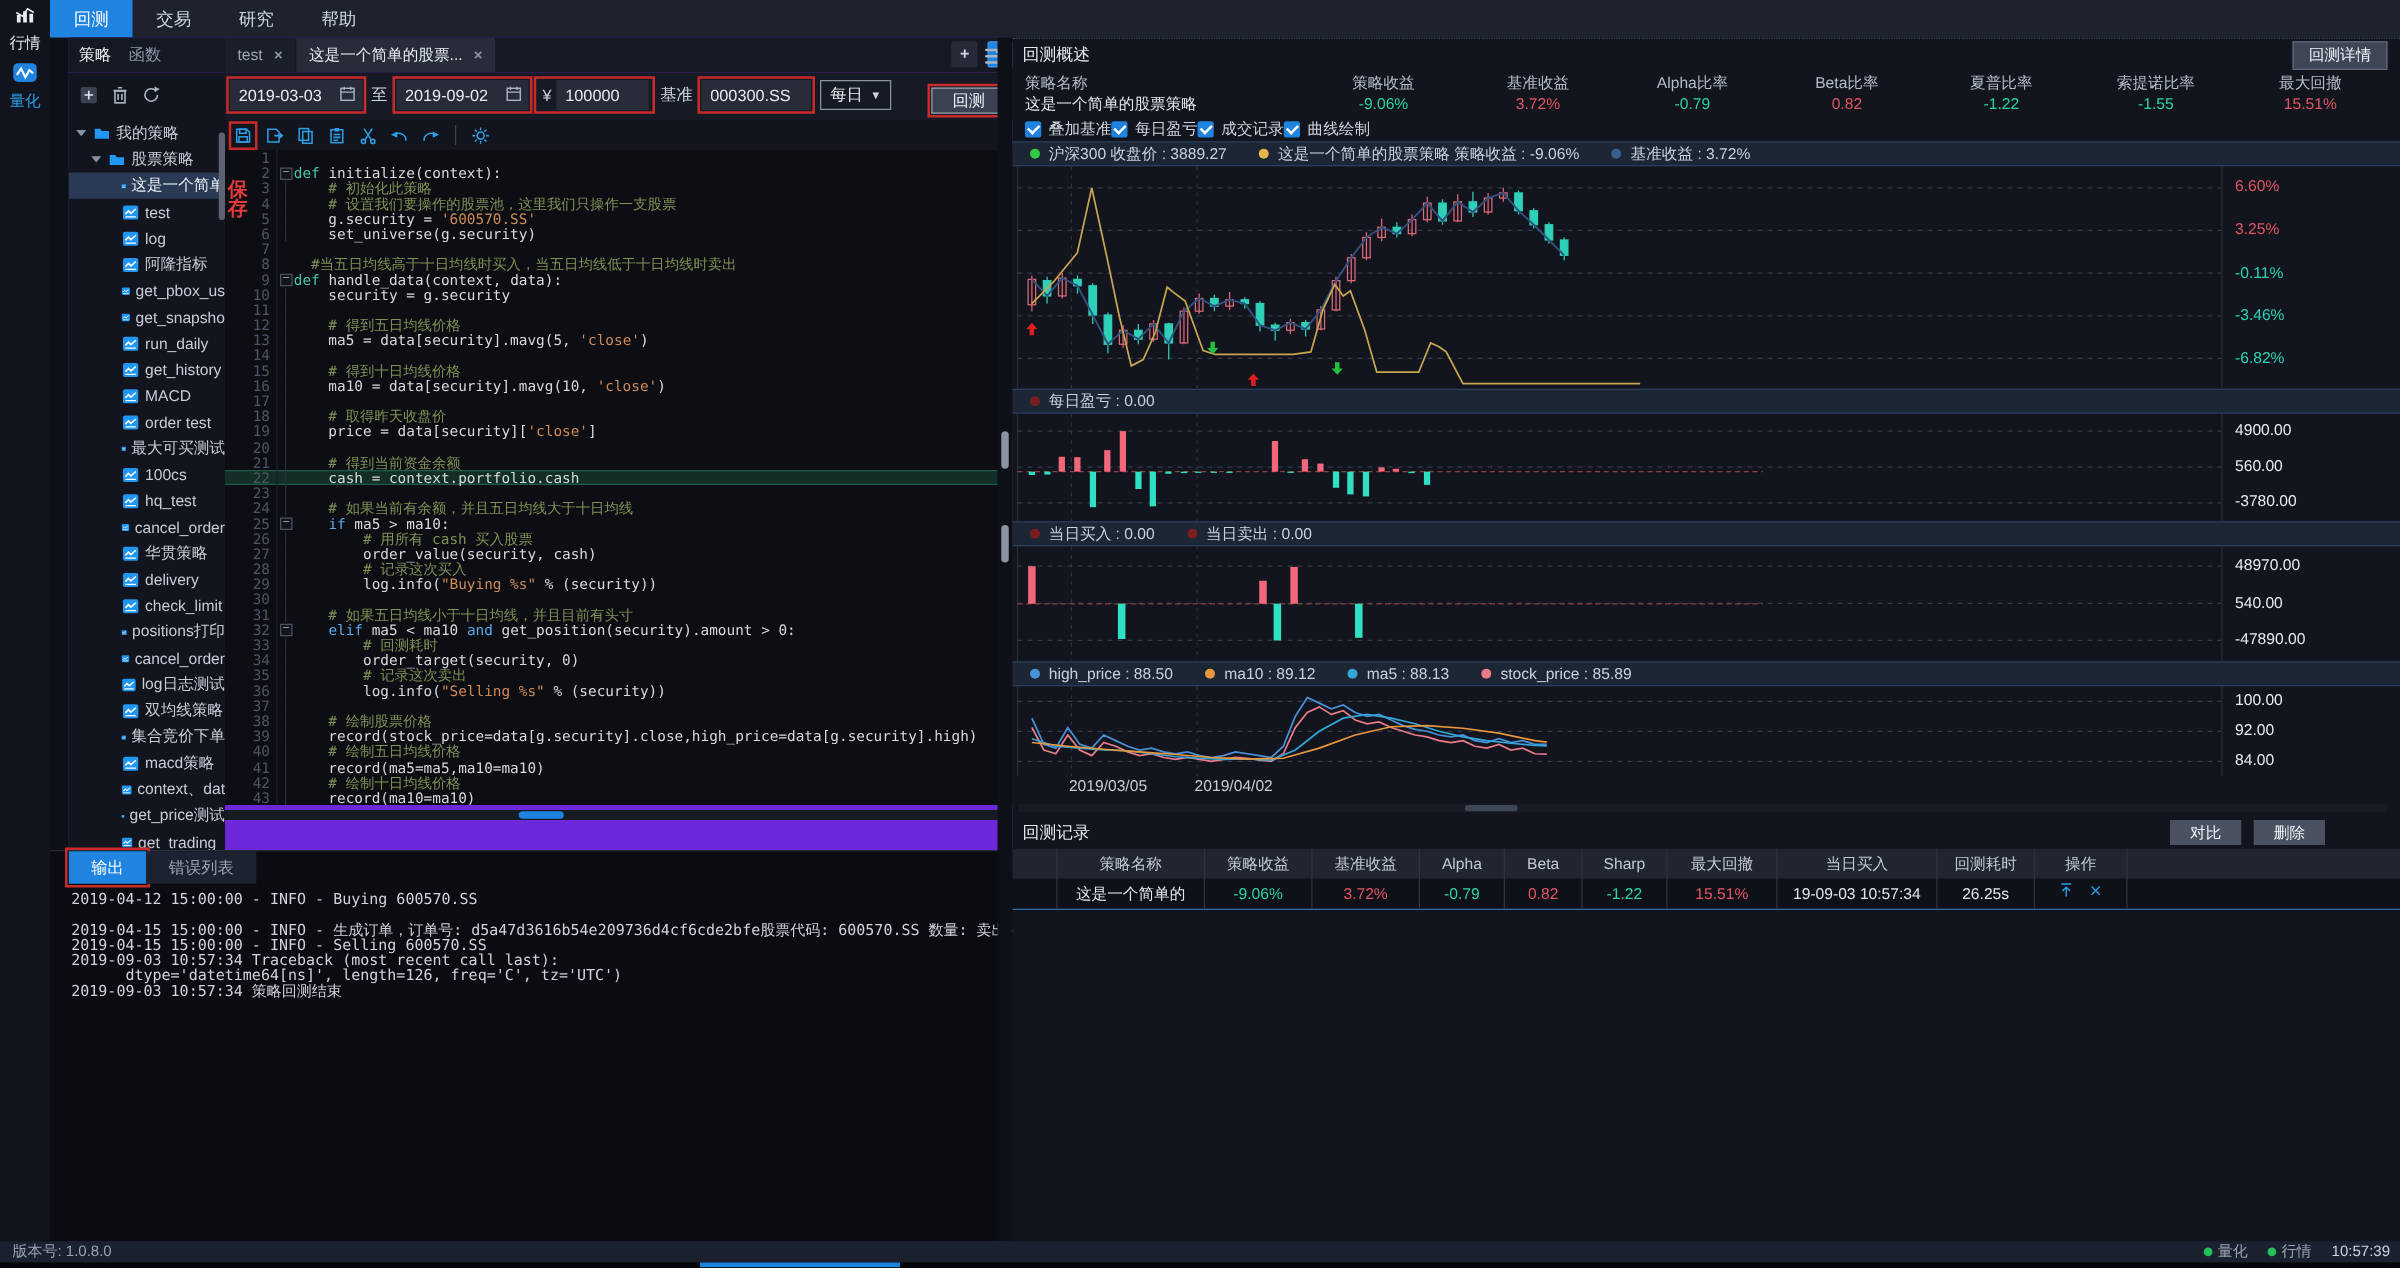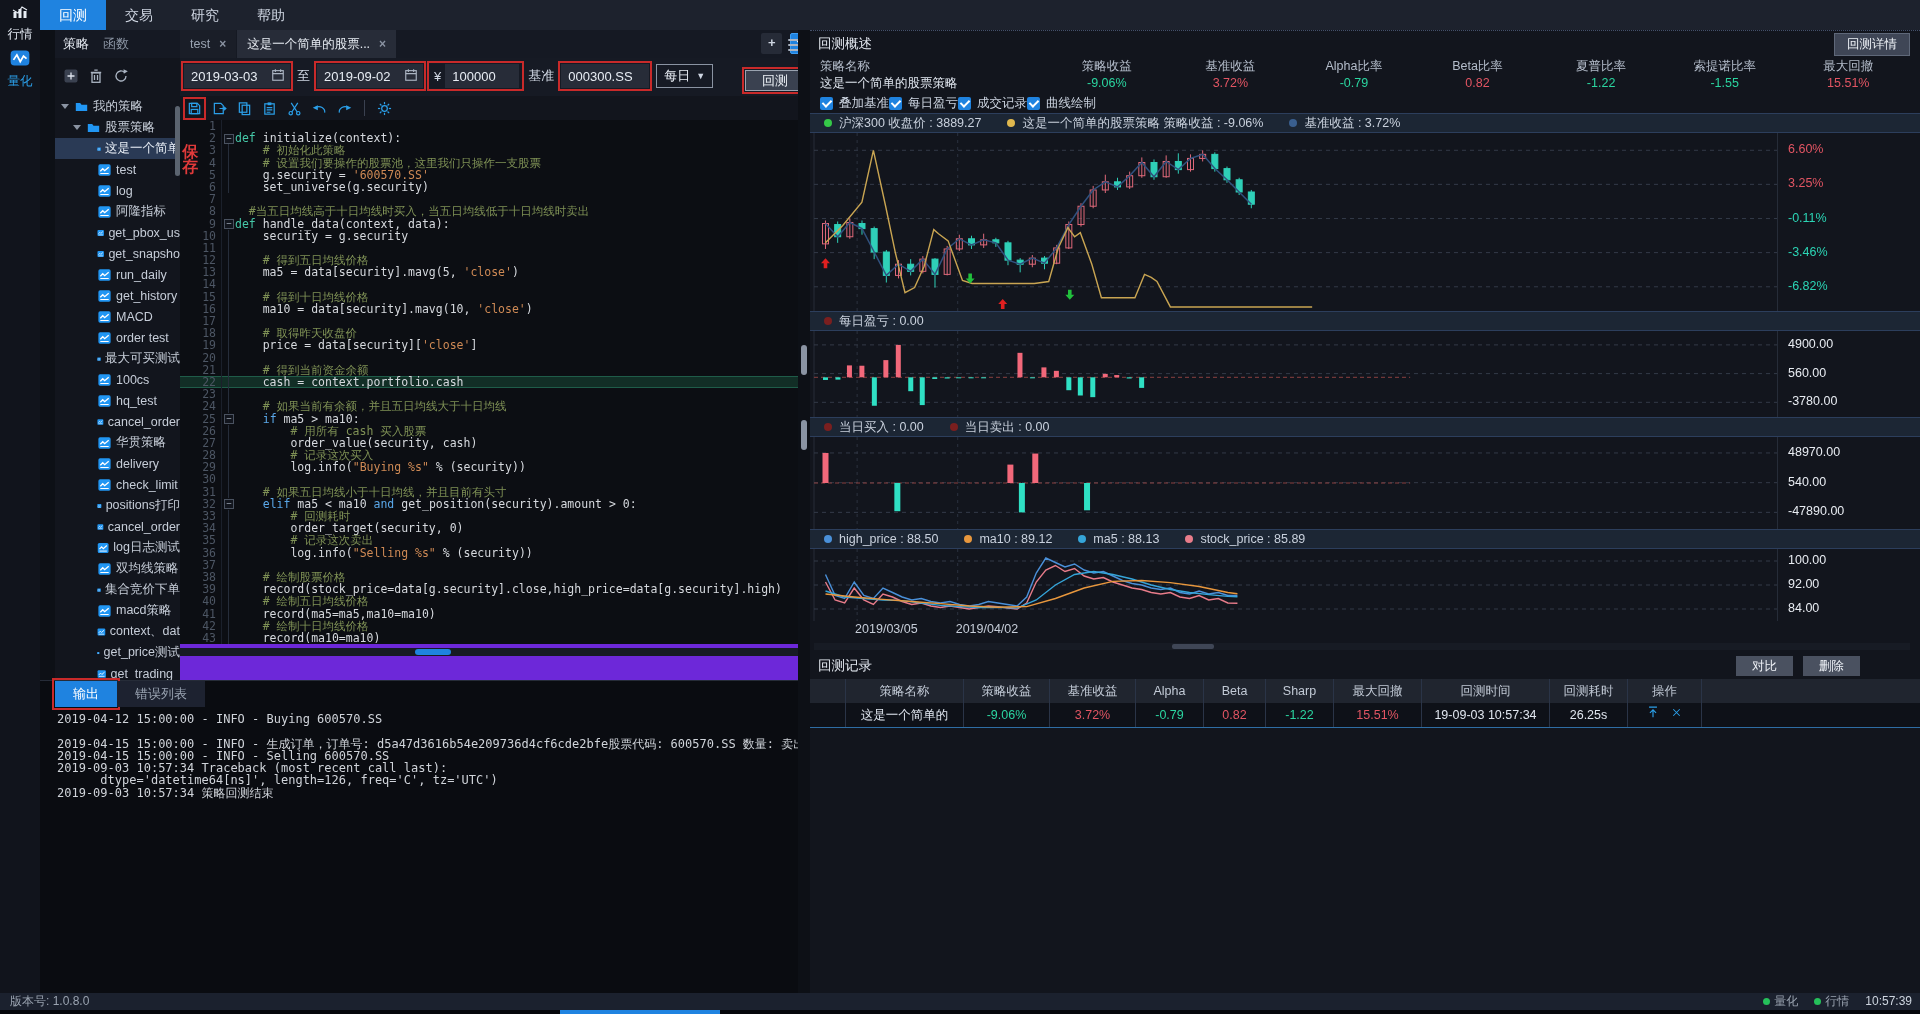--- a/index.html
+++ b/index.html
@@ -1182,21 +1182,21 @@
     </div>
     <div class="thead" id="thead">
         <span class="cell" style="width: 36px;"><span class="wbox"></span></span>
         <span class="cell" style="width: 118px;">策略名称</span>
         <span class="cell" style="width: 86px;">策略收益</span>
         <span class="cell" style="width: 86px;">基准收益</span>
         <span class="cell" style="width: 68px;">Alpha</span>
         <span class="cell" style="width: 62px;">Beta</span>
         <span class="cell" style="width: 68px;">Sharp</span>
         <span class="cell" style="width: 88px;">最大回撤</span>
-        <span class="cell" style="width: 128px;">回测时间</span>
+        <span class="cell" style="width: 128px;">当日买入</span>
         <span class="cell" style="width: 78px;">回测耗时</span>
         <span class="cell" style="width: 74px;">操作</span>
         <span class="cell fill"></span>
       </div>
     <div id="tbody">
         <div class="trow">
           <span class="cell" style="width: 36px;"><span class="wbox"></span></span>
           <span class="cell w" style="width: 118px;">这是一个简单的</span>
           <span class="cell t" style="width: 86px;">-9.06%</span>
           <span class="cell r" style="width: 86px;">3.72%</span>

